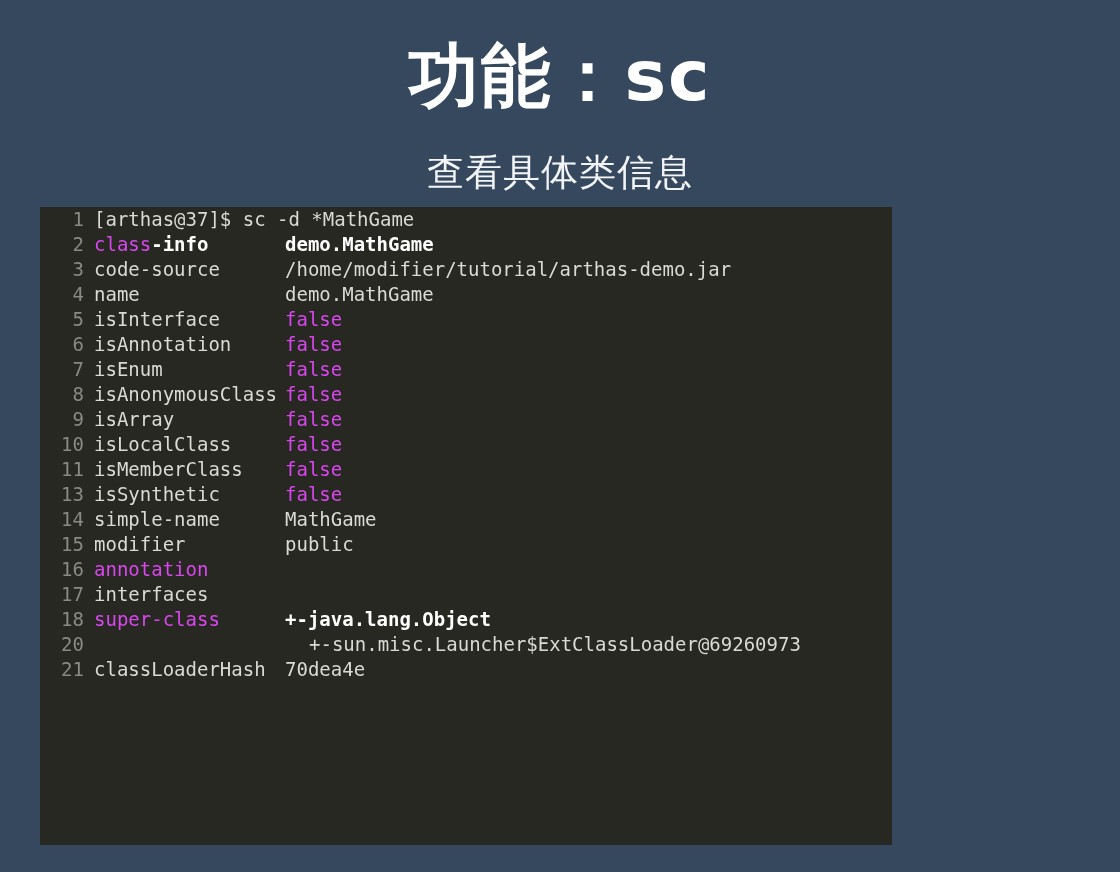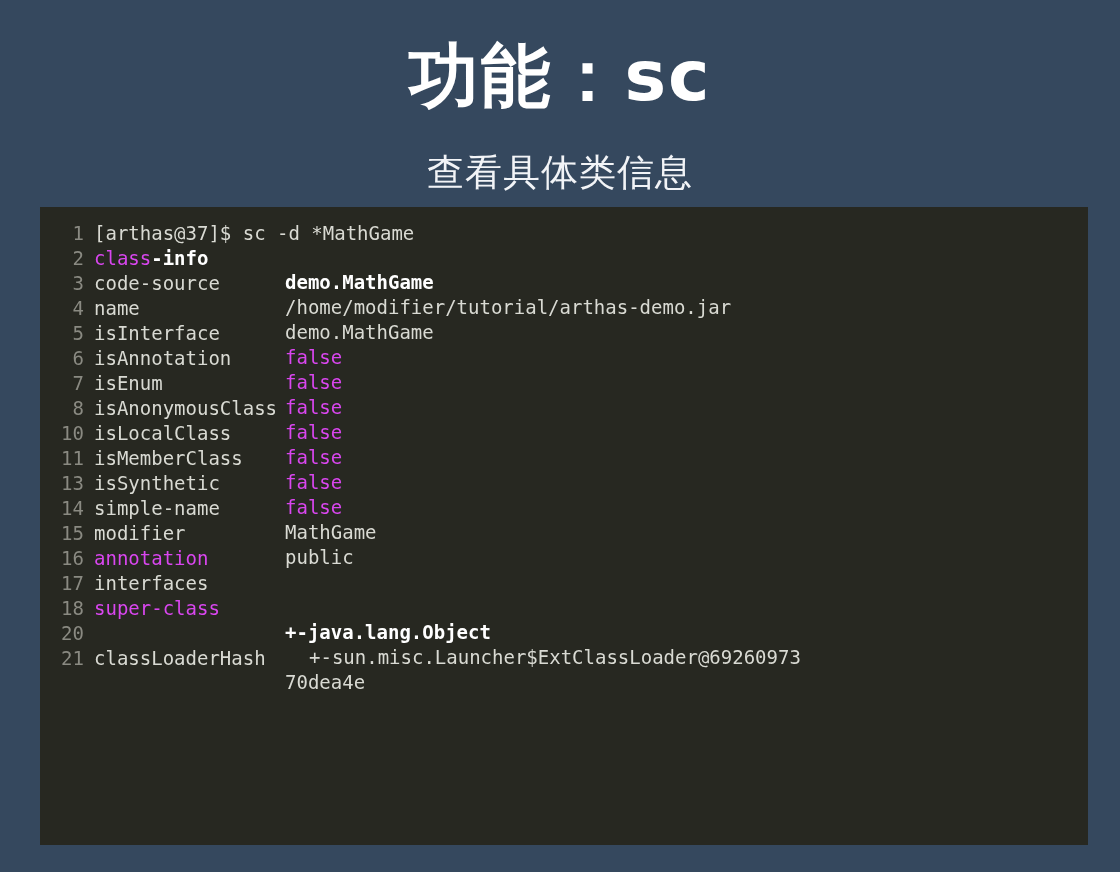--- a/index.html
+++ b/index.html
@@ -31,24 +31,23 @@
     text-align:center;
     color:#f2f4f7;
     font-size:37px;
     font-weight:500;
     letter-spacing:1px;
     font-family:"DejaVu Sans", "Liberation Sans", sans-serif;
   }
   .terminal {
     position:absolute;
     left:40px; top:207px;
-    width:1048px; height:638px;
+    width:852px; height:638px;
     background:#272821;
     overflow:hidden;
-    padding-top:14px;
   }
   .code-line {
     height:25px;
     line-height:25px;
     white-space:pre;
     font-family:"DejaVu Sans Mono", "Liberation Mono", monospace;
     font-size:19px;
     position:relative;
   }
   .ln {
@@ -63,21 +62,21 @@
   .code-body {
     display:inline-block;
     padding-left:10px;
     vertical-align:top;
   }
   .key {
     display:inline-block;
     width:191px;
     vertical-align:top;
   }
-  .val { display:inline-block; vertical-align:top;margin-top:24px; }
+  .val { display:inline-block; vertical-align:top; }
   .c-white { color:#d9dad3; }
   .c-pink  { color:#d946ef; }
   .b-white { color:#ffffff; font-weight:bold; }
   .indent-tree { padding-left:24px; }
 </style>
 </head>
 <body>
 
 <div id="slide">
 
@@ -86,20 +85,21 @@
 
   <div class="terminal" id="terminal">
       <div class="code-line"><span class="ln">1</span><span class="code-body"><span class="c-white">[arthas@37]$ sc -d *MathGame</span></span></div>
       <div class="code-line"><span class="ln">2</span><span class="code-body"><span class="key"><span class="c-pink">class</span><span class="b-white">-info</span></span><span class="val b-white">demo.MathGame</span></span></div>
       <div class="code-line"><span class="ln">3</span><span class="code-body"><span class="key"><span class="c-white">code-source</span></span><span class="val c-white">/home/modifier/tutorial/arthas-demo.jar</span></span></div>
       <div class="code-line"><span class="ln">4</span><span class="code-body"><span class="key"><span class="c-white">name</span></span><span class="val c-white">demo.MathGame</span></span></div>
       <div class="code-line"><span class="ln">5</span><span class="code-body"><span class="key"><span class="c-white">isInterface</span></span><span class="val c-pink">false</span></span></div>
       <div class="code-line"><span class="ln">6</span><span class="code-body"><span class="key"><span class="c-white">isAnnotation</span></span><span class="val c-pink">false</span></span></div>
       <div class="code-line"><span class="ln">7</span><span class="code-body"><span class="key"><span class="c-white">isEnum</span></span><span class="val c-pink">false</span></span></div>
       <div class="code-line"><span class="ln">8</span><span class="code-body"><span class="key"><span class="c-white">isAnonymousClass</span></span><span class="val c-pink">false</span></span></div>
+      <div class="code-line"><span class="ln">9</span><span class="code-body"><span class="key"><span class="c-white">isArray</span></span><span class="val c-pink">false</span></span></div>
       <div class="code-line"><span class="ln">10</span><span class="code-body"><span class="key"><span class="c-white">isLocalClass</span></span><span class="val c-pink">false</span></span></div>
       <div class="code-line"><span class="ln">11</span><span class="code-body"><span class="key"><span class="c-white">isMemberClass</span></span><span class="val c-pink">false</span></span></div>
       <div class="code-line"><span class="ln">13</span><span class="code-body"><span class="key"><span class="c-white">isSynthetic</span></span><span class="val c-pink">false</span></span></div>
       <div class="code-line"><span class="ln">14</span><span class="code-body"><span class="key"><span class="c-white">simple-name</span></span><span class="val c-white">MathGame</span></span></div>
       <div class="code-line"><span class="ln">15</span><span class="code-body"><span class="key"><span class="c-white">modifier</span></span><span class="val c-white">public</span></span></div>
       <div class="code-line"><span class="ln">16</span><span class="code-body"><span class="key"><span class="c-pink">annotation</span></span></span></div>
       <div class="code-line"><span class="ln">17</span><span class="code-body"><span class="key"><span class="c-white">interfaces</span></span></span></div>
       <div class="code-line"><span class="ln">18</span><span class="code-body"><span class="key"><span class="c-pink">super-class</span></span><span class="val b-white">+-java.lang.Object</span></span></div>
       <div class="code-line"><span class="ln">20</span><span class="code-body"><span class="val c-white indent-tree" style="padding-left: 215px;">+-sun.misc.Launcher$ExtClassLoader@69260973</span></span></div>
       <div class="code-line"><span class="ln">21</span><span class="code-body"><span class="key"><span class="c-white">classLoaderHash</span></span><span class="val c-white">70dea4e</span></span></div>

